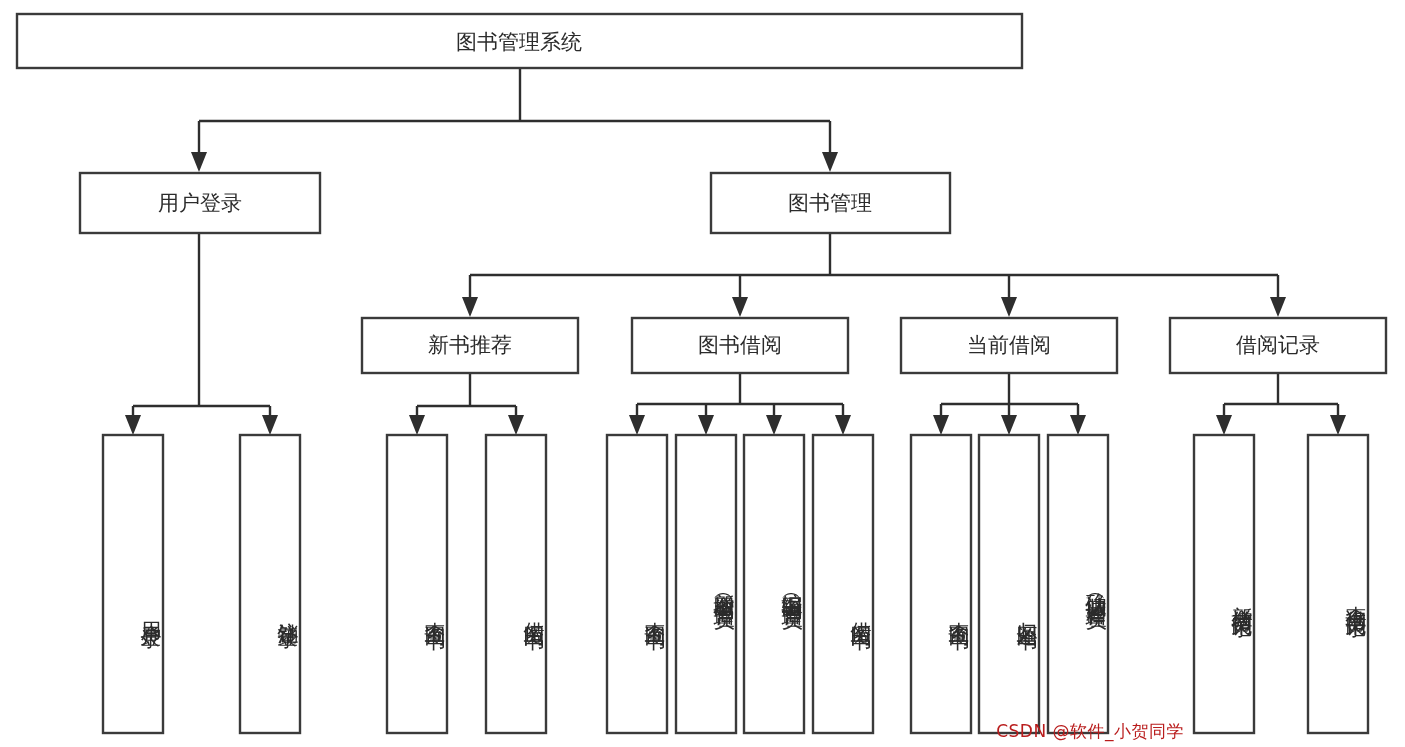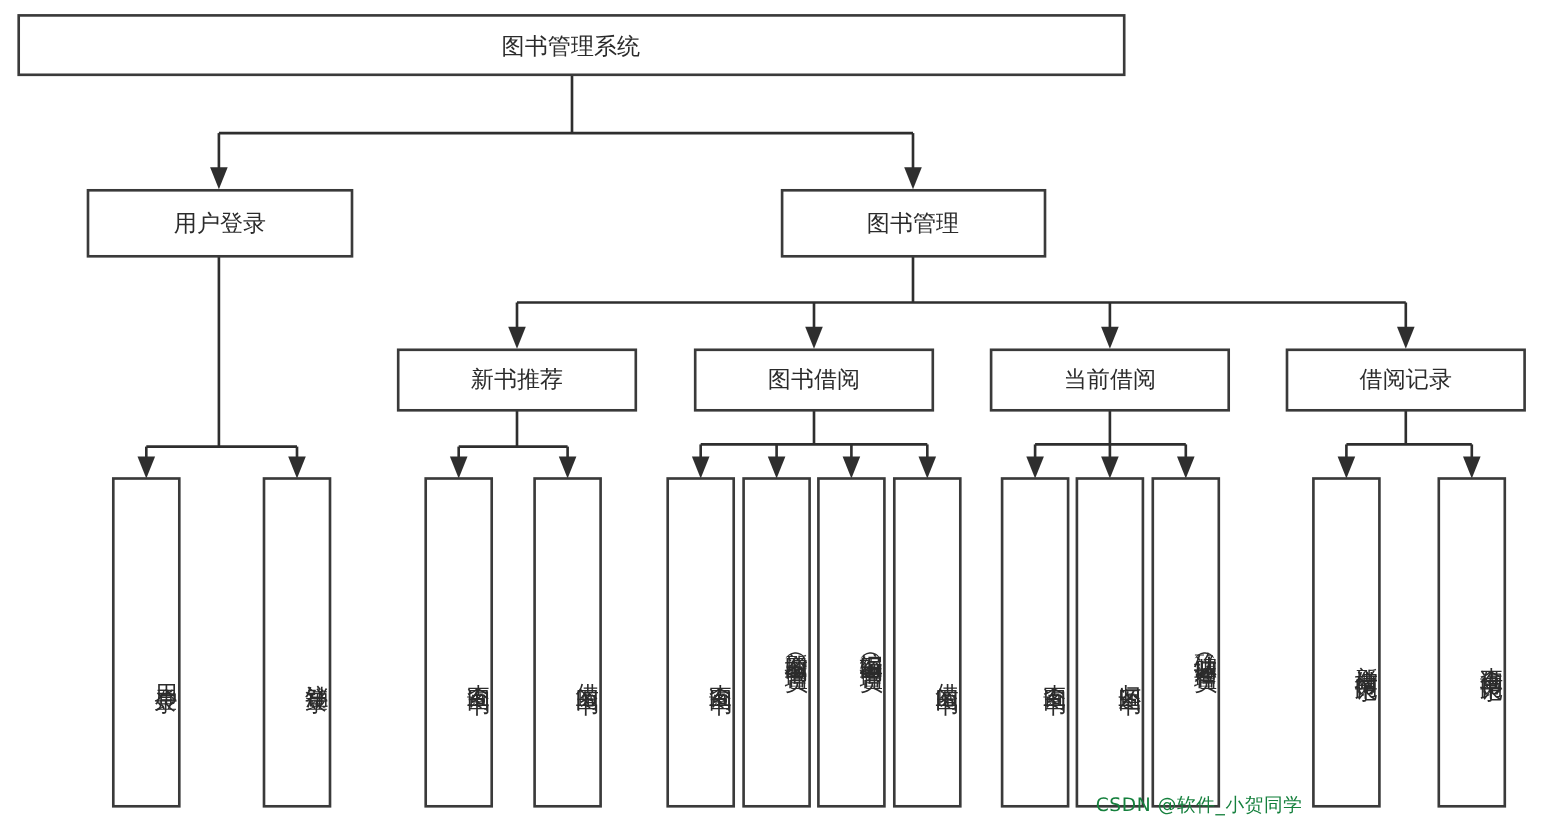--- a/index.html
+++ b/index.html
@@ -64,21 +64,21 @@
     align-items: flex-start;
     justify-content: center;
     pointer-events: none;
   }
   .watermark {
     position: absolute;
     right: 8px;
     bottom: 4px;
     font-family: "DejaVu Sans", "Liberation Sans", sans-serif;
     font-size: 17px;
-    color: #15803d;
+    color: #b91c1c;
     letter-spacing: 0.5px;
     white-space: nowrap;
   }
 </style>
 </head>
 <body>
 
 <div id="diagram-root">
 
   <svg class="diagram-svg" viewBox="0 0 1405 747" xmlns="http://www.w3.org/2000/svg">

